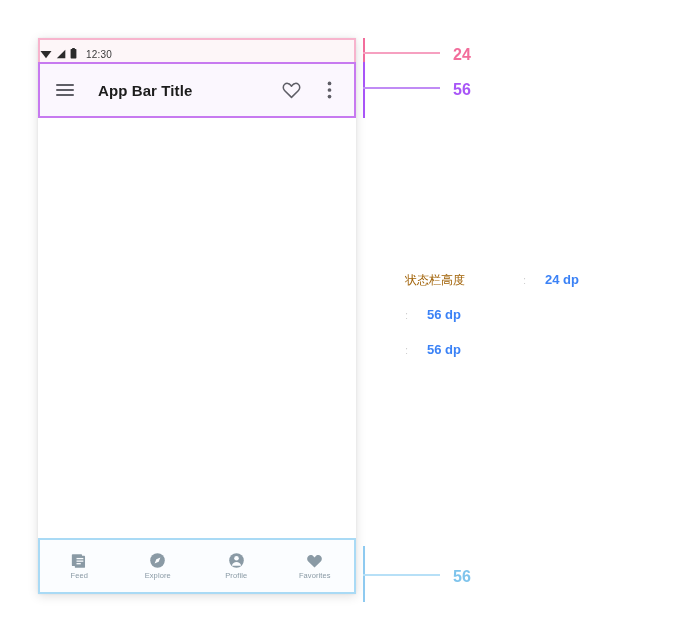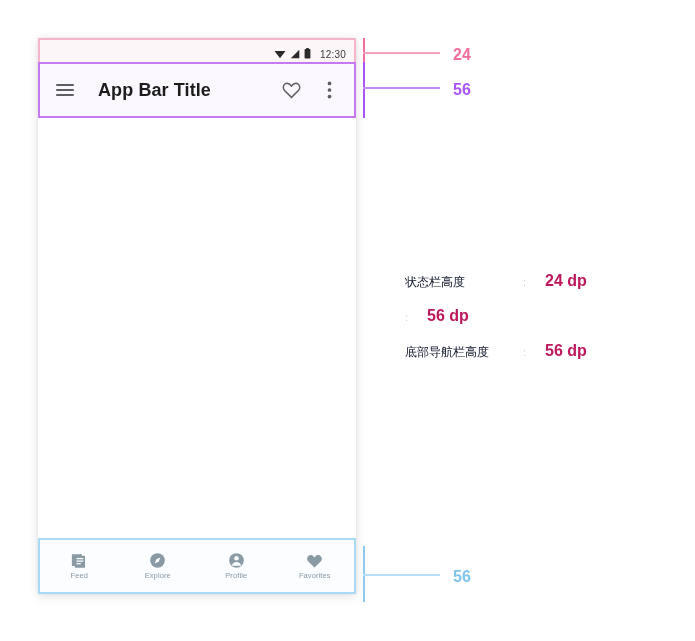--- a/index.html
+++ b/index.html
@@ -31,21 +31,21 @@
     position: absolute;
     left: 0;
     top: 0;
     width: 318px;
     height: 32px;
     box-sizing: border-box;
     background: #fdf6f8;
     border: 2px solid #f7b4cd;
     display: flex;
     align-items: center;
-    justify-content: flex-end;
+    justify-content: flex-start;
     padding-right: 8px;
   }
   .sb-icons {
     display: flex;
     align-items: center;
     gap: 4px;
   }
   .sb-time {
     font-size: 10px;
     color: #3a3a3a;
@@ -62,21 +62,21 @@
     width: 318px;
     height: 56px;
     box-sizing: border-box;
     background: #fbf7fe;
     border: 2px solid #c77af0;
     display: flex;
     align-items: center;
     padding: 0 13px;
   }
   #app-bar-title {
-    font-size: 18px;
+    font-size: 15px;
     font-weight: bold;
     color: #1c1c1c;
     margin-left: 21px;
     letter-spacing: 0.1px;
     flex: 1;
   }
   .bar-icon {
     display: flex;
     align-items: center;
     justify-content: center;
@@ -153,32 +153,32 @@
     width: 230px;
   }
   .legend-row {
     display: flex;
     align-items: baseline;
     height: 35px;
   }
   .legend-name {
     width: 118px;
     font-size: 12px;
-    color: #0f172a;
+    color: #a16207;
     font-family: "DejaVu Sans", "Liberation Sans", sans-serif;
   }
   .legend-colon {
     width: 22px;
     font-size: 11px;
     color: #cfcfcf;
   }
   .legend-value {
-    font-size: 16px;
+    font-size: 13px;
     font-weight: bold;
-    color: #be185d;
+    color: #3b82f6;
   }
 </style>
 </head>
 <body>
 
 <div id="phone">
 
   <div id="status-bar">
     <div class="sb-icons">
       <span class="sb-ic">
@@ -294,18 +294,17 @@
     <span class="legend-colon">:</span>
     <span class="legend-value">24 dp</span>
   </div>
 
   <div class="legend-row">
     <span class="legend-colon">:</span>
     <span class="legend-value">56 dp</span>
   </div>
 
   <div class="legend-row">
-    <span class="legend-name">底部导航栏高度</span>
     <span class="legend-colon">:</span>
     <span class="legend-value">56 dp</span>
   </div>
 
 </div>
 
 </body></html>

